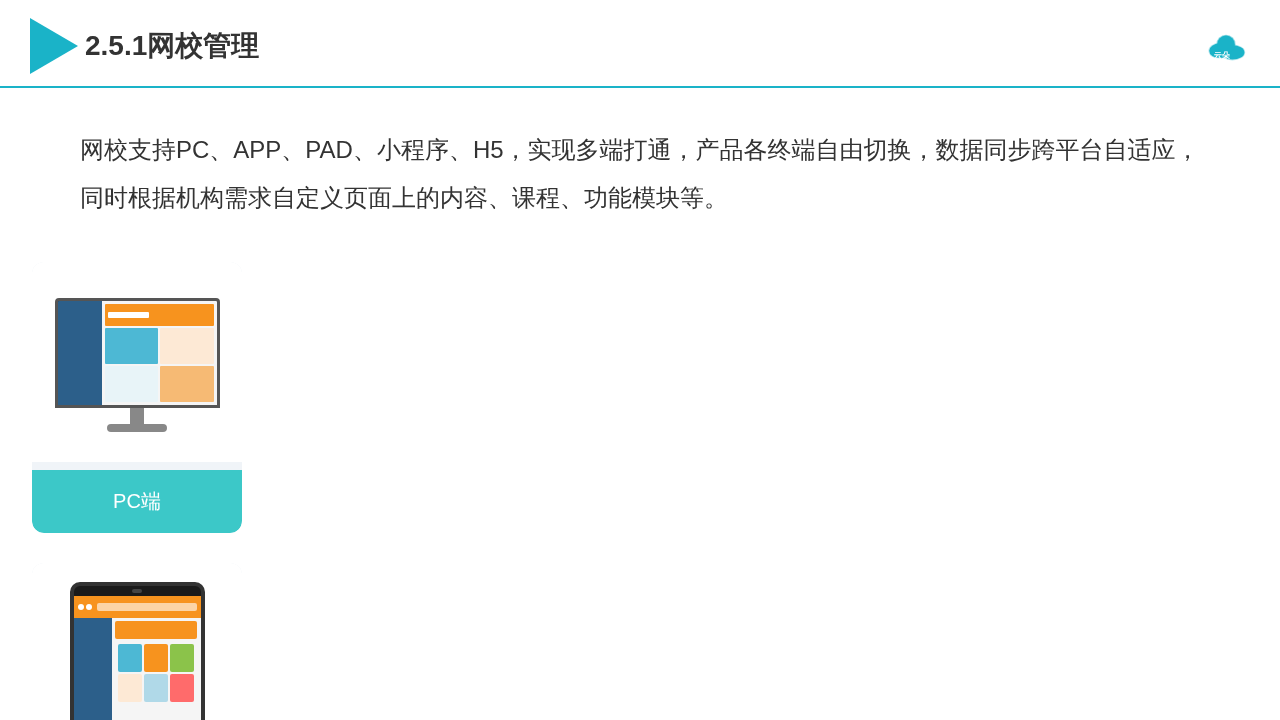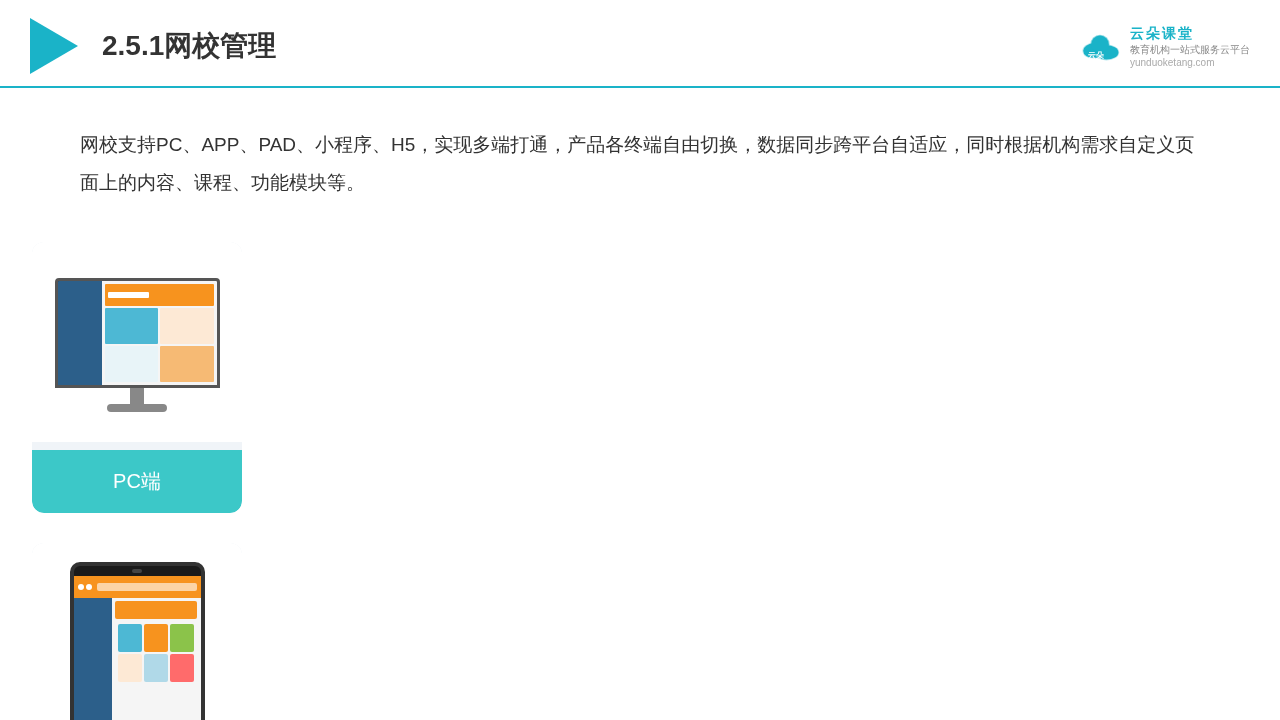--- a/index.html
+++ b/index.html
@@ -16,21 +16,21 @@
     .header {
       display: flex;
       align-items: center;
       justify-content: space-between;
       padding: 18px 30px 12px 30px;
       border-bottom: 2px solid #1ab3c8;
     }
     .header-left {
       display: flex;
       align-items: center;
-      gap: 24px;
+      gap: 7px;
     }
     .logo-triangle {
       width: 0;
       height: 0;
       border-top: 28px solid transparent;
       border-bottom: 28px solid transparent;
       border-left: 48px solid #1ab3c8;
     }
     .page-title {
       font-size: 28px;
@@ -68,21 +68,21 @@
       white-space: nowrap;
     }
     .brand-url {
       font-size: 10px;
       color: #aaa;
     }
 
     
     .description {
       padding: 38px 80px 20px 80px;
-      font-size: 19px;
+      font-size: 24px;
       color: #333;
       line-height: 2;
     }
 
     
     .cards-container {
       display: flex;
       gap: 30px;
       padding: 20px 60px 30px 32px;
       justify-content: center;
@@ -365,25 +365,20 @@
 
       <svg class="cloud-icon" viewBox="0 0 60 40" fill="none" xmlns="http://www.w3.org/2000/svg">
         <ellipse cx="22" cy="26" rx="14" ry="10" fill="#1ab3c8" opacity="0.3"></ellipse>
         <ellipse cx="38" cy="28" rx="16" ry="10" fill="#1ab3c8" opacity="0.3"></ellipse>
         <circle cx="30" cy="18" r="12" fill="#1ab3c8" opacity="0.5"></circle>
         <ellipse cx="22" cy="26" rx="13" ry="9" fill="#1ab3c8"></ellipse>
         <ellipse cx="38" cy="28" rx="15" ry="9" fill="#1ab3c8"></ellipse>
         <circle cx="30" cy="18" r="11" fill="#1ab3c8"></circle>
         <text x="15" y="35" fill="#fff" font-size="10" font-weight="bold">云朵</text>
       </svg>
-      <div class="brand-text-right">
-        <span class="brand-name">云朵课堂</span>
-        <span class="brand-slogan">教育机构一站式服务云平台</span>
-        <span class="brand-url">yunduoketang.com</span>
-      </div>
     </div>
   </div>
 </div>
 
 <div class="description">
   <p>网校支持PC、APP、PAD、小程序、H5，实现多端打通，产品各终端自由切换，数据同步跨平台自适应，同时根据机构需求自定义页面上的内容、课程、功能模块等。</p>
 </div>
 
 <div class="cards-container">
 

